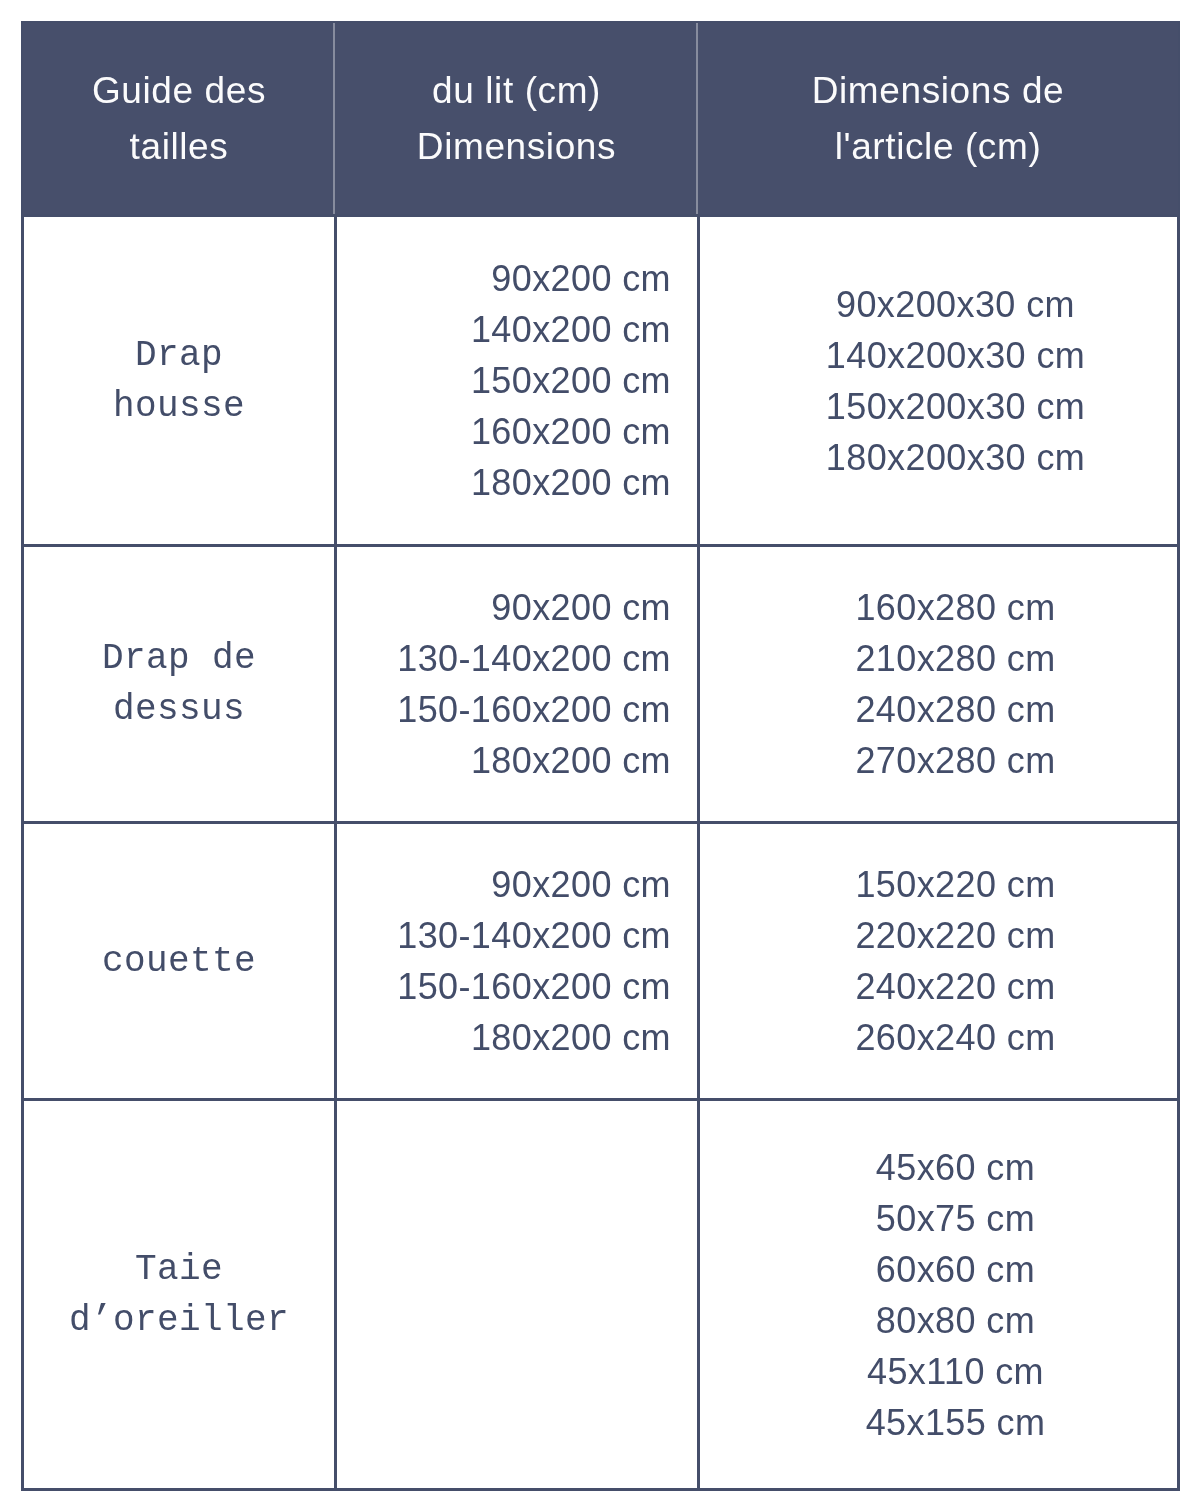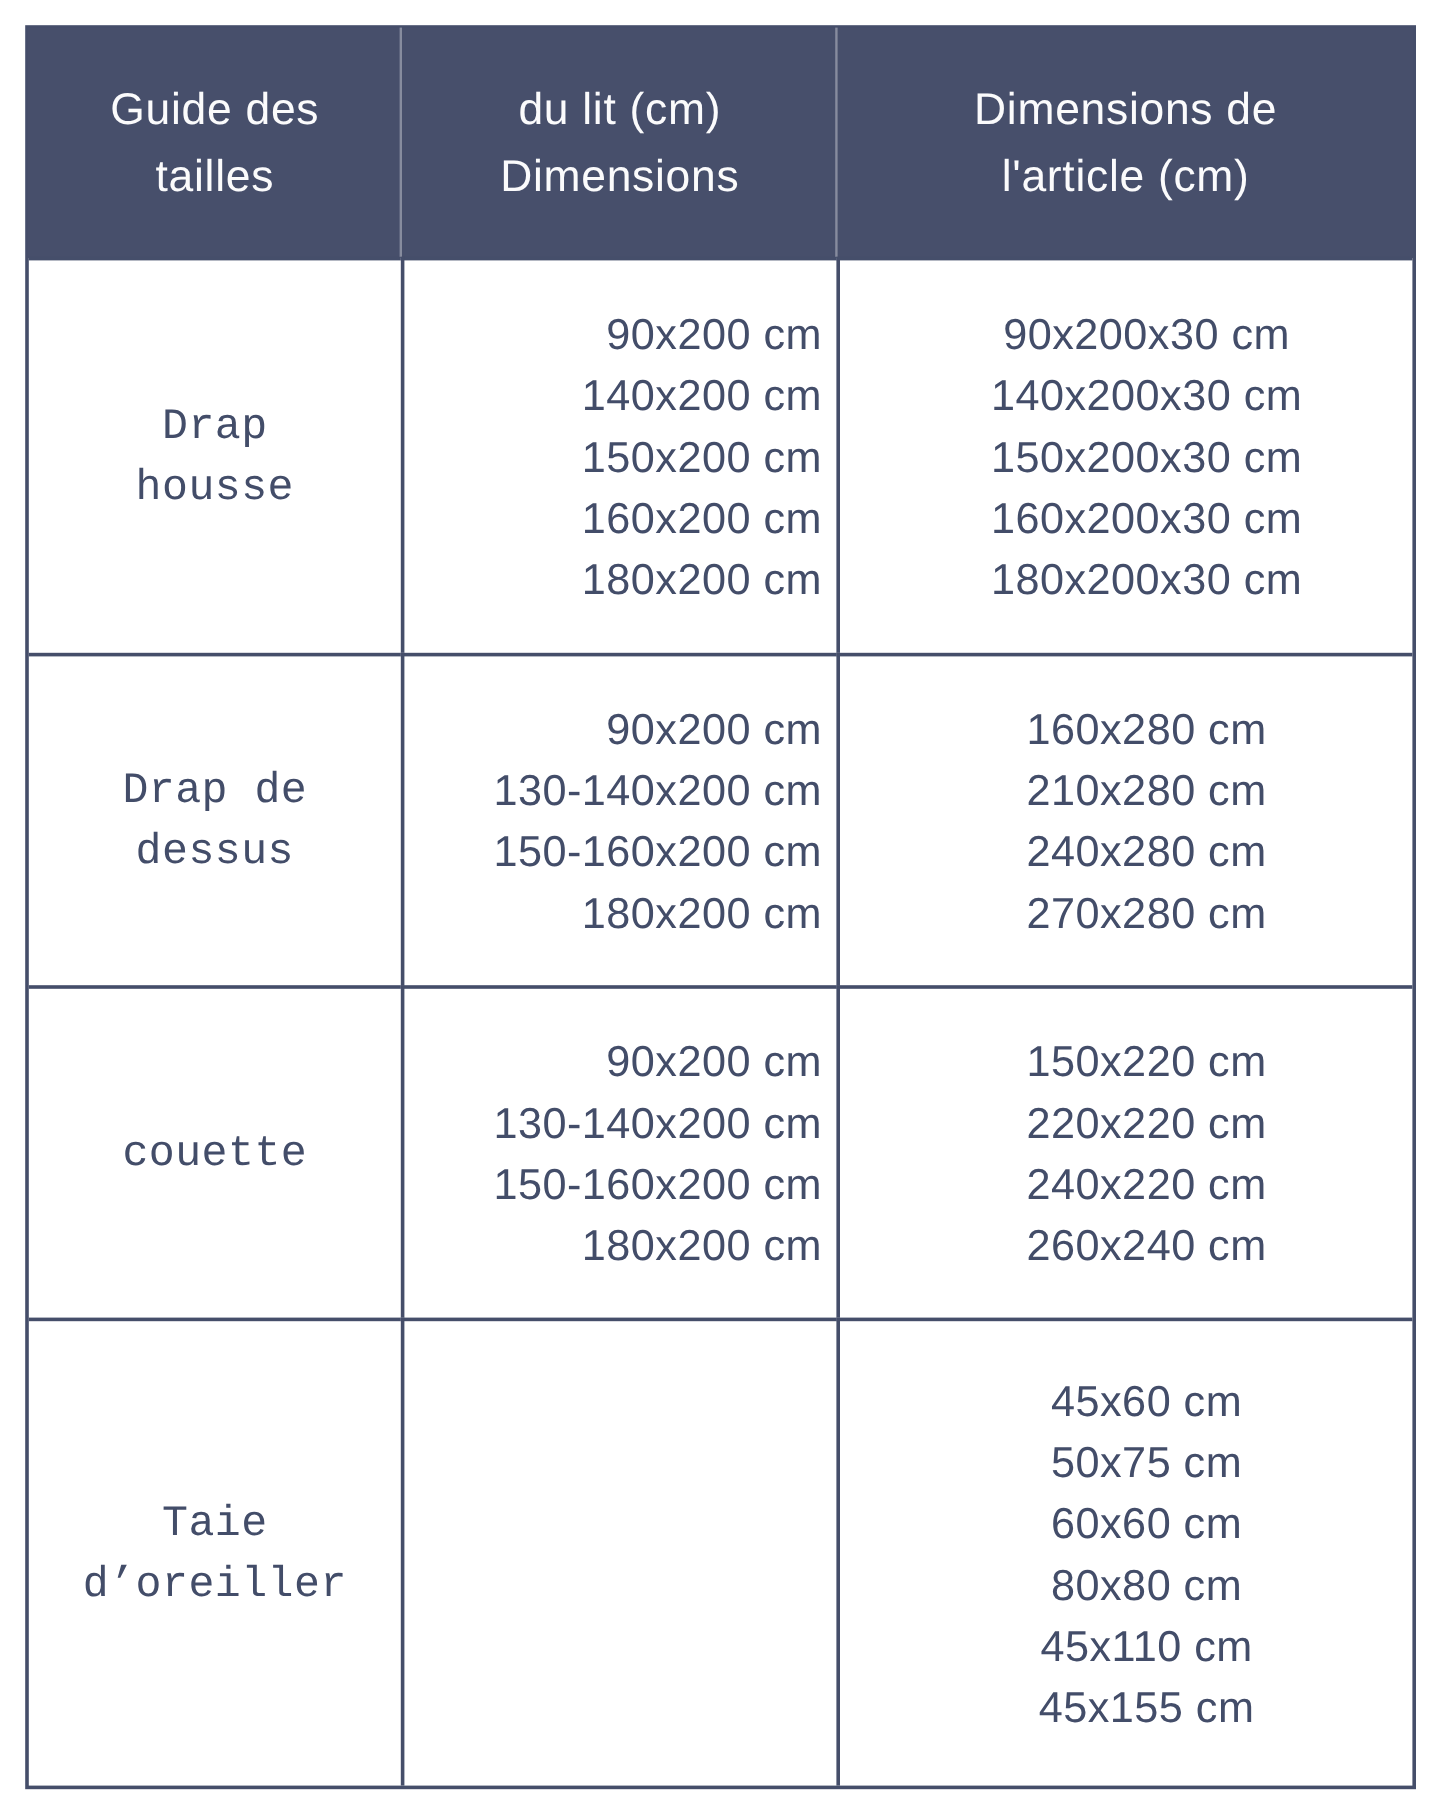--- a/index.html
+++ b/index.html
@@ -50,21 +50,21 @@
     display: flex;
     flex-direction: column;
     justify-content: center;
     font-size: 36px;
     line-height: 51px;
     letter-spacing: 0.4px;
     border-top: 3px solid var(--border);
   }
   .cell.vsep { border-left: 3px solid var(--border); }
   .cell.label   { align-items: center; text-align: center; font-family: Liberation Mono, monospace; }
-  .cell.bed     { align-items: flex-end; text-align: right; padding-right: 12px; }
+  .cell.bed     { align-items: flex-end; text-align: right; padding-right: 26px; }
   .cell.article { align-items: center; text-align: left; padding-left: 34px; }
 </style>
 </head>
 <body>
 
 <div class="size-table">
 
   <div class="hcell">
     <div>Guide des</div>
     <div>tailles</div>
@@ -86,21 +86,20 @@
     <div>90x200 cm</div>
     <div>140x200 cm</div>
     <div>150x200 cm</div>
     <div>160x200 cm</div>
     <div>180x200 cm</div>
   </div>
   <div class="cell article vsep">
     <div>90x200x30 cm</div>
     <div>140x200x30 cm</div>
     <div>150x200x30 cm</div>
-    <div>160x200x30 cm</div>
     <div>180x200x30 cm</div>
   </div>
 
   <div class="cell label">
     <div>Drap de</div>
     <div>dessus</div>
   </div>
   <div class="cell bed vsep">
     <div>90x200 cm</div>
     <div>130-140x200 cm</div>

